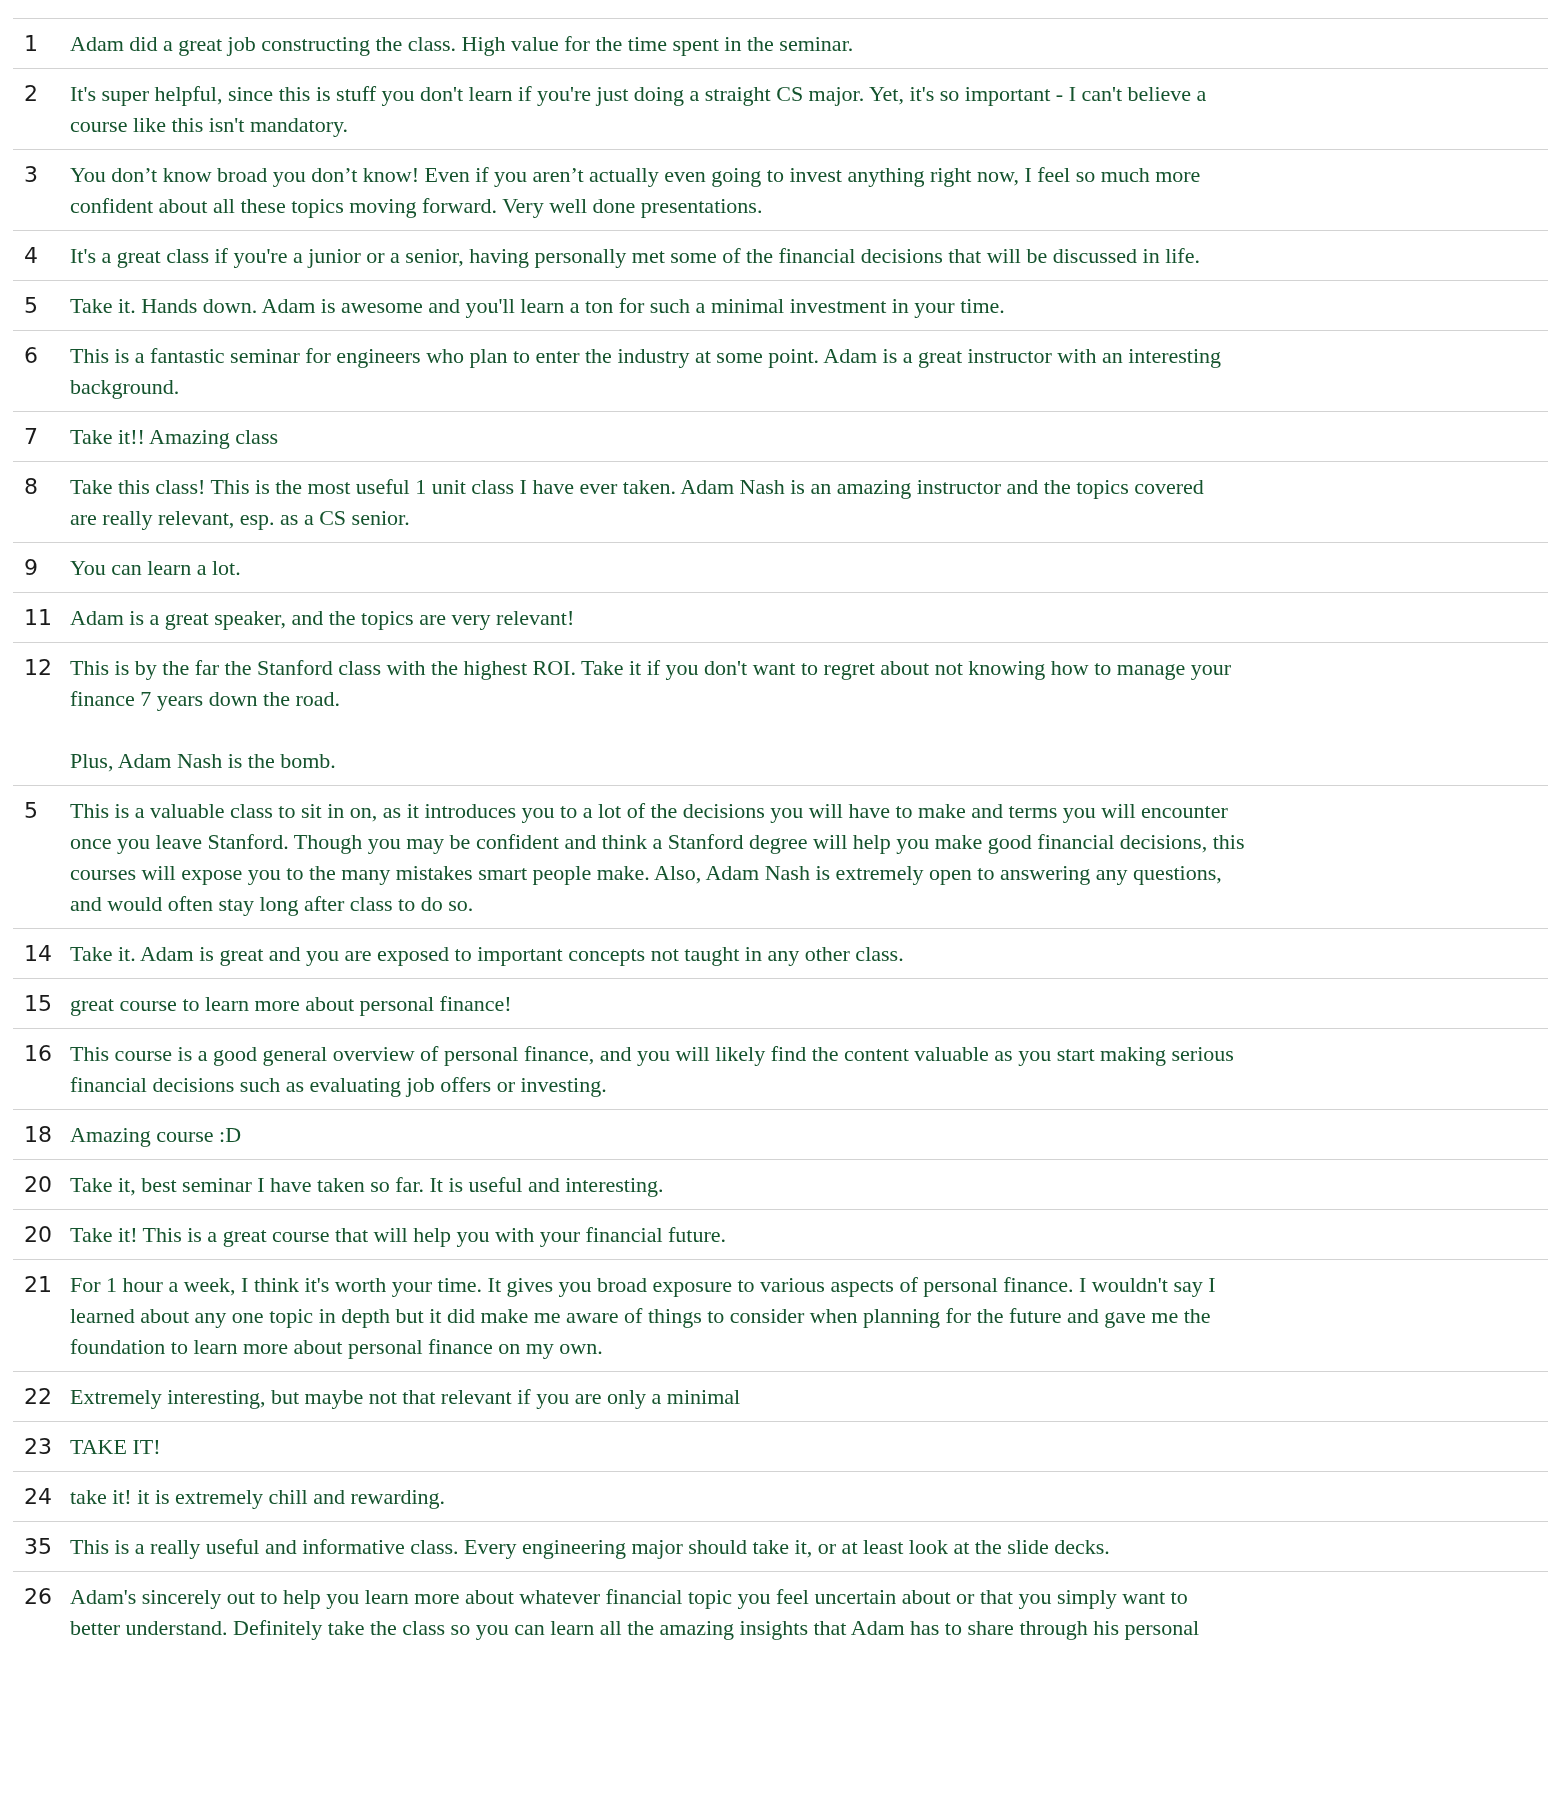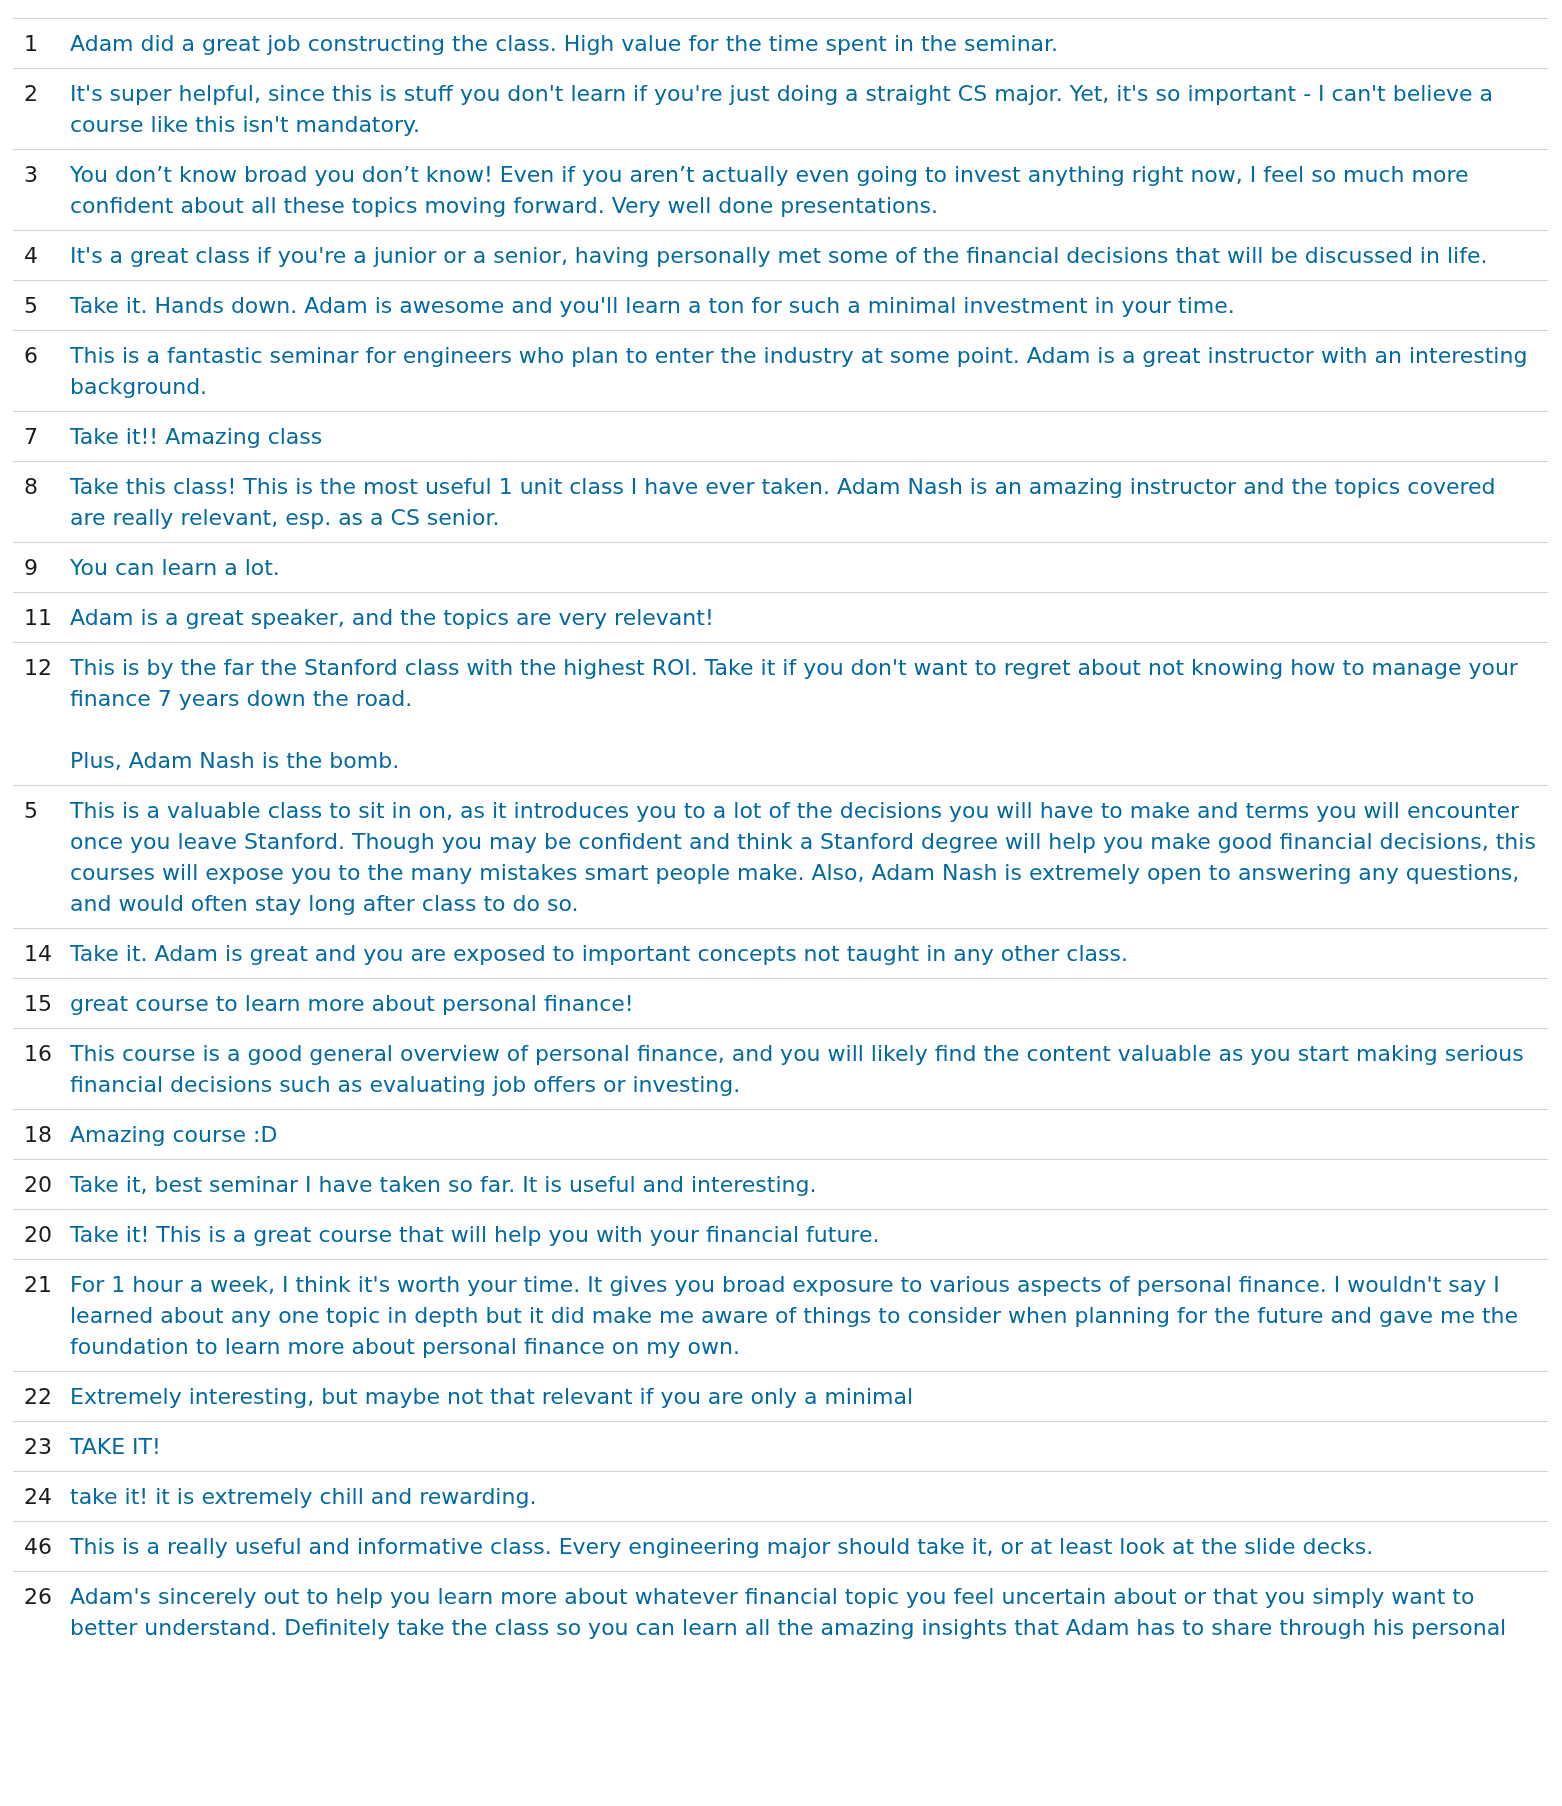--- a/index.html
+++ b/index.html
@@ -29,21 +29,22 @@
     font-size: 22px;
     line-height: 31px;
     text-align: left;
     color: #1a1a1a;
   }
   .text {
     flex: 1 1 auto;
     font-size: 22px;
     line-height: 31px;
     white-space: pre-line;
-    color: #0369a1;
+    color: #14532d;
+    font-family: Liberation Serif, serif;
   }
 </style>
 </head>
 <body>
 
 <div class="table" id="reviews-table">
     <div class="row">
       <div class="num">1</div>
       <div class="text">Adam did a great job constructing the class. High value for the time spent in the seminar.</div>
     </div>
@@ -138,21 +139,21 @@
     </div>
     <div class="row">
       <div class="num">23</div>
       <div class="text">TAKE IT!</div>
     </div>
     <div class="row">
       <div class="num">24</div>
       <div class="text">take it! it is extremely chill and rewarding.</div>
     </div>
     <div class="row">
-      <div class="num">46</div>
+      <div class="num">35</div>
       <div class="text">This is a really useful and informative class. Every engineering major should take it, or at least look at the slide decks.</div>
     </div>
     <div class="row">
       <div class="num">26</div>
       <div class="text">Adam's sincerely out to help you learn more about whatever financial topic you feel uncertain about or that you simply want to
 better understand. Definitely take the class so you can learn all the amazing insights that Adam has to share through his personal</div>
     </div>
   </div>
 
 </body></html>

